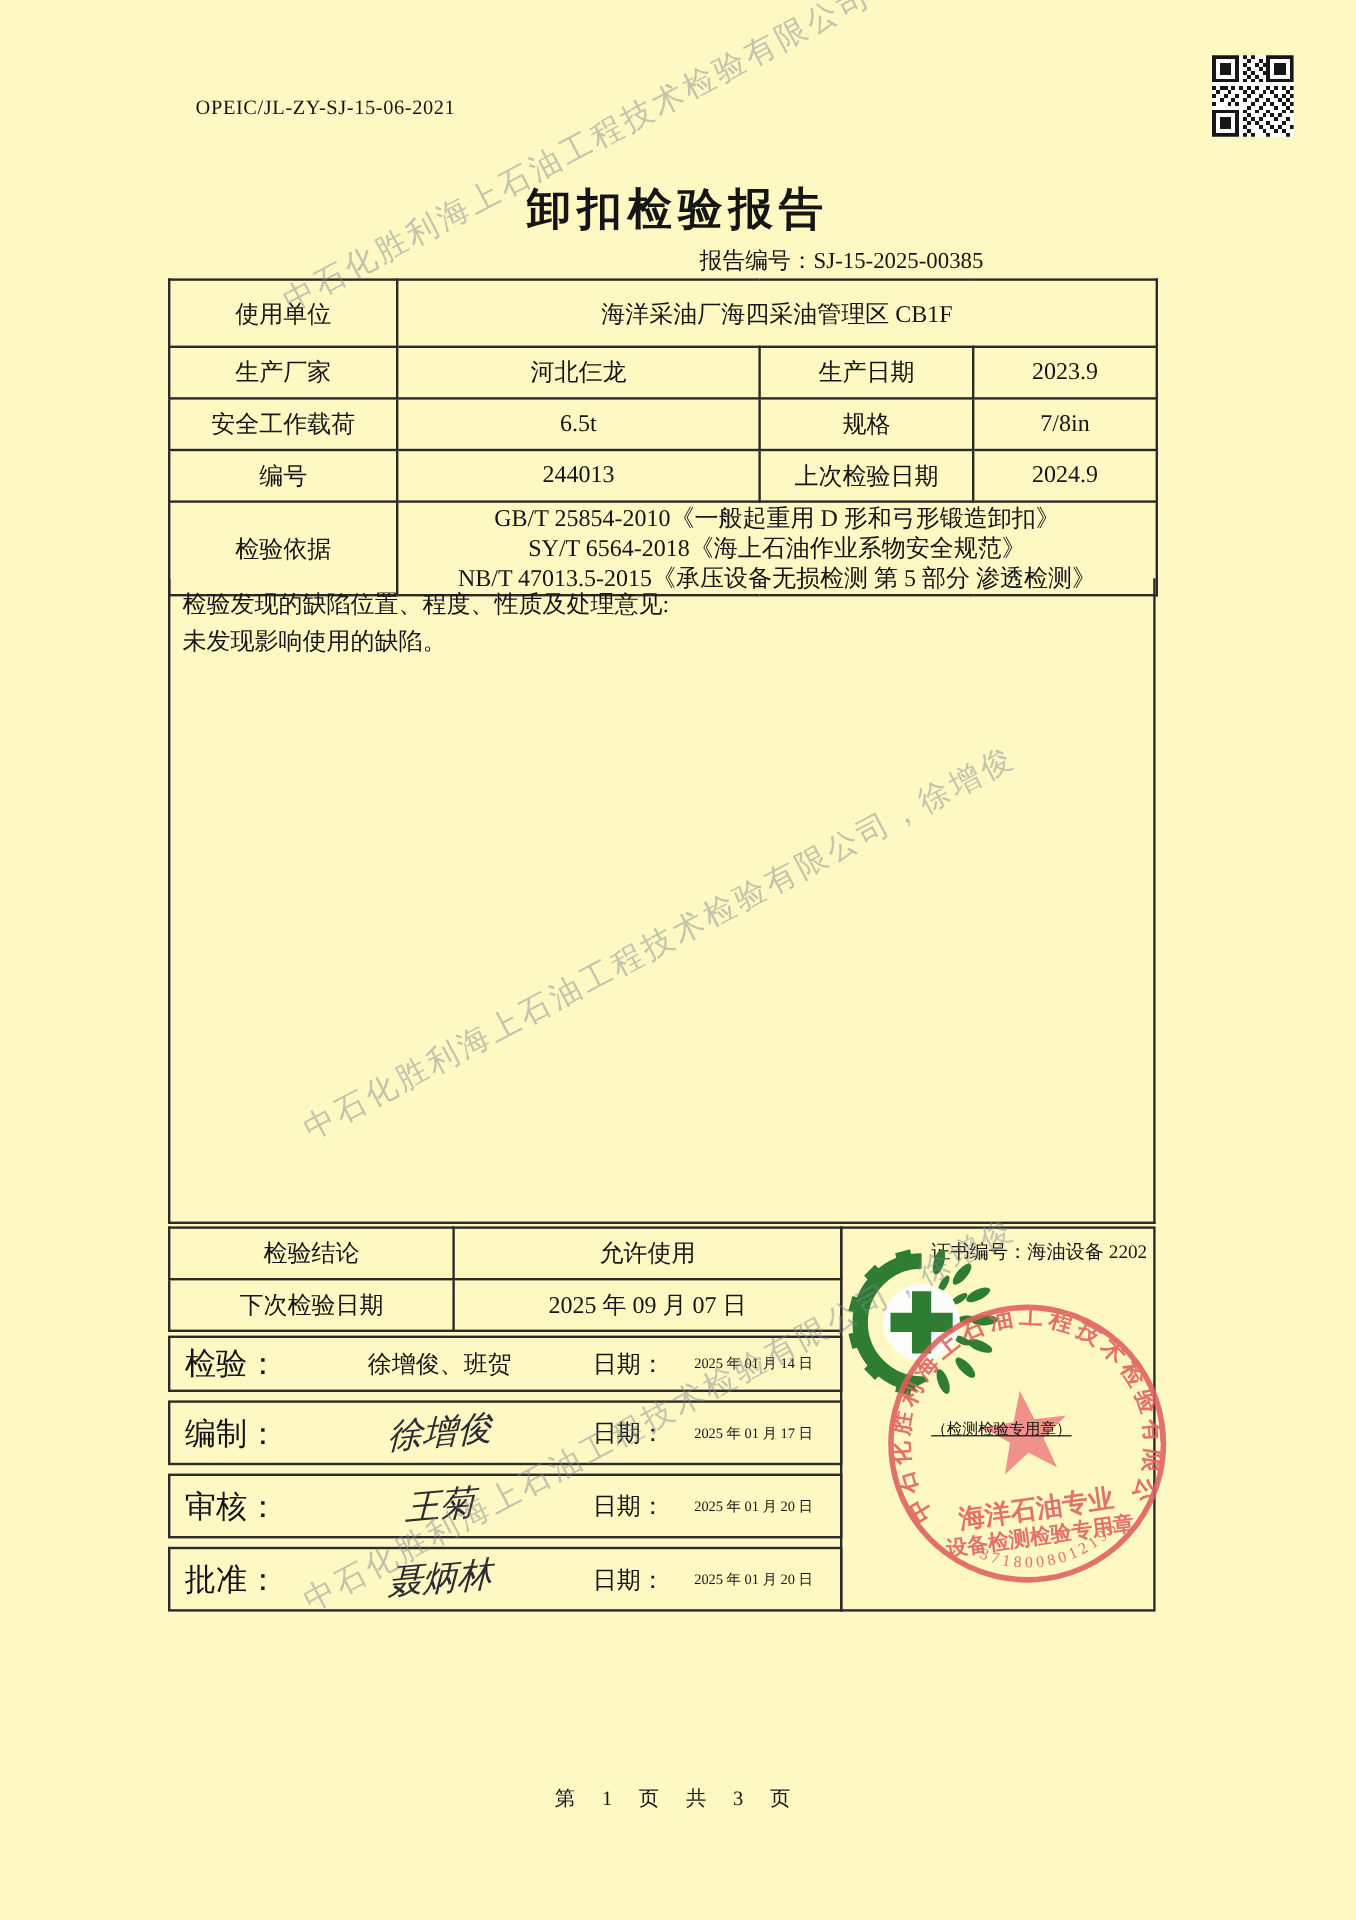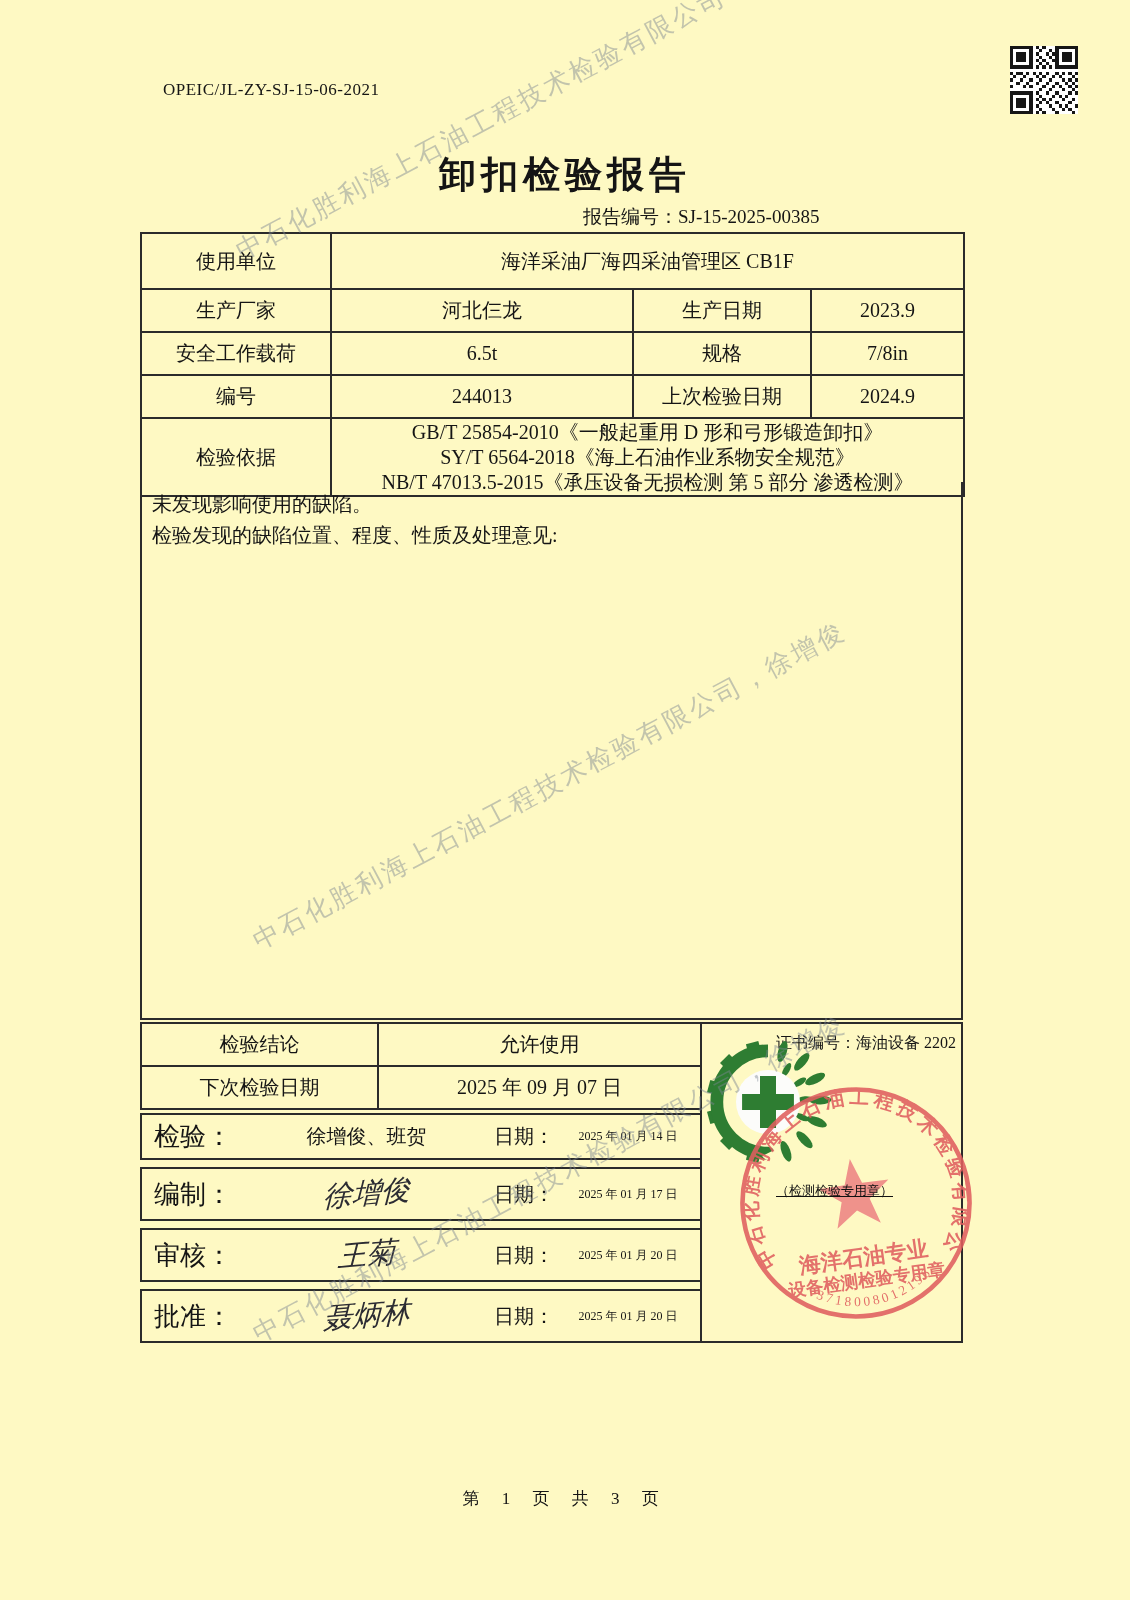--- a/index.html
+++ b/index.html
@@ -113,22 +113,22 @@
       <td colspan="3" class="basis-cell">
         <div>GB/T 25854-2010《一般起重用 D 形和弓形锻造卸扣》</div>
         <div>SY/T 6564-2018《海上石油作业系物安全规范》</div>
         <div>NB/T 47013.5-2015《承压设备无损检测 第 5 部分 渗透检测》</div>
       </td>
     </tr>
   </tbody>
     </table>
 
   <div class="defect-box">
+    <div>检验发现的缺陷位置、程度、性质及处理意见:</div>
     <div>未发现影响使用的缺陷。</div>
-    <div>检验发现的缺陷位置、程度、性质及处理意见:</div>
   </div>
 
   <table class="concl">
     <colgroup>
         <col style="width:237px">
         <col style="width:323px">
       </colgroup>
     <tbody>
         <tr style="height:43px">
       <td>检验结论</td>

